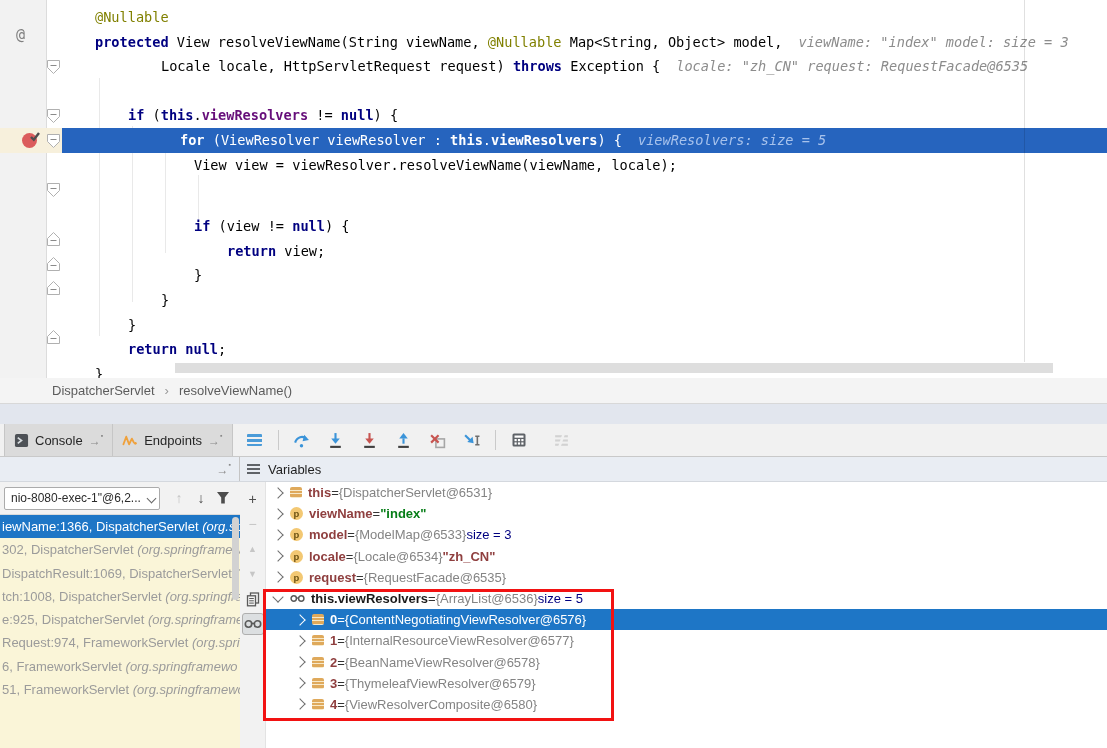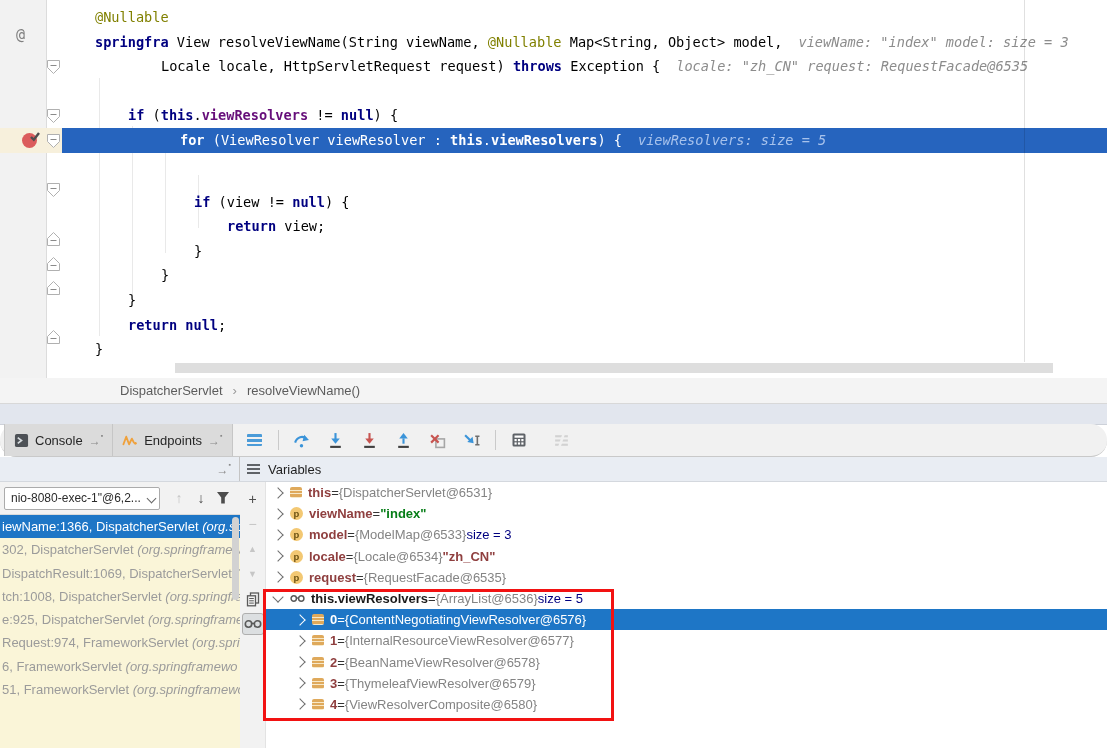--- a/index.html
+++ b/index.html
@@ -21,28 +21,28 @@
   .seg-ann{color:#808000;}
   .seg-plain{color:#000;}
   .seg-field{color:#660E7A;font-weight:bold;}
   .seg-hint{color:#8C8C8C;font-style:italic;margin-left:16px;}
   .hl .seg-kw,.hl .seg-plain,.hl .seg-field{color:#FFF;}
   .hl .seg-hint{color:#A7C2EC;}
   #margin-guide{position:absolute;left:1024px;top:0;width:1px;height:362px;background:rgba(0,0,0,0.12);}
   #h-scrollbar{position:absolute;left:175px;top:363px;width:878px;height:10px;background:#DEDEDE;}
   
   #breadcrumb{position:absolute;left:0;top:378px;width:1107px;height:26px;background:#F4F4F4;
-              border-bottom:1px solid #D8D8D8;display:flex;align-items:center;padding-left:120px;box-sizing:border-box;
+              border-bottom:1px solid #D8D8D8;display:flex;align-items:center;padding-left:52px;box-sizing:border-box;
               font-size:13px;color:#5C5C5C;}
   #breadcrumb .sep{margin:0 10px;color:#9A9A9A;}
   
   #debug-header{position:absolute;left:0;top:404px;width:1107px;height:20px;background:#E2E6EE;border-bottom:1px solid #CDD1D9;}
   
   #toolbar{position:absolute;left:0;top:424px;width:1107px;height:33px;background:#F1F1F1;border-bottom:1px solid #C9C9C9;
-           display:flex;align-items:center;box-sizing:border-box;padding-left:4px;border-radius:16px;}
+           display:flex;align-items:center;box-sizing:border-box;padding-left:4px;}
   .tab-chip{height:32px;display:flex;align-items:center;gap:6px;padding:0 9px;background:#DBDBDB;
             border-right:1px solid #C6C6C6;font-size:13px;color:#262626;}
   .tab-chip:first-child{border-left:1px solid #C6C6C6;}
   .jump{color:#8A8A8A;font-size:12px;white-space:nowrap;}
   .jump .sup{font-size:7px;vertical-align:7px;}
   .tbtn{width:24px;height:24px;display:flex;align-items:center;justify-content:center;margin:0 5px;}
   .tsep{width:1px;height:20px;background:#CACACA;margin:0 6px;}
   .blue-bars{width:15px;height:12px;background:repeating-linear-gradient(180deg,#4A9BD8 0 3px,transparent 3px 5px);border-radius:1px;}
   
   #panel-headers{position:absolute;left:0;top:457px;width:1107px;height:25px;background:#E9EDF3;border-bottom:1px solid #D4D8DE;
@@ -104,25 +104,26 @@
   </div>
   <div id="bp-line-gutter"></div>
   <div id="guides">
       <div class="iguide" style="left: 99px; top: 78px; height: 258px;"></div>
       <div class="iguide" style="left: 132px; top: 126px; height: 176px;"></div>
       <div class="iguide" style="left: 165px; top: 151px; height: 102px;"></div>
       <div class="iguide" style="left: 198px; top: 175px; height: 53px;"></div>
     </div>
   <div id="code-area">
       <div class="code-line" style="padding-left: 33px;"><span class="seg-ann">@Nullable</span></div>
-      <div class="code-line" style="padding-left: 33px;"><span class="seg-kw">springfra </span><span class="seg-plain">View resolveViewName(String viewName, </span><span class="seg-ann">@Nullable</span><span class="seg-plain"> Map&lt;String, Object&gt; model,</span><span class="seg-hint">viewName: "index"  model:  size = 3</span></div>
+      <div class="code-line" style="padding-left: 33px;"><span class="seg-kw">protected </span><span class="seg-plain">View resolveViewName(String viewName, </span><span class="seg-ann">@Nullable</span><span class="seg-plain"> Map&lt;String, Object&gt; model,</span><span class="seg-hint">viewName: "index"  model:  size = 3</span></div>
       <div class="code-line" style="padding-left: 99px;"><span class="seg-plain">Locale locale, HttpServletRequest request) </span><span class="seg-kw">throws</span><span class="seg-plain"> Exception {</span><span class="seg-hint">locale: "zh_CN"  request: RequestFacade@6535</span></div>
       <div class="code-line" style="padding-left: 33px;"></div>
       <div class="code-line" style="padding-left: 66px;"><span class="seg-kw">if</span><span class="seg-plain"> (</span><span class="seg-kw">this</span><span class="seg-plain">.</span><span class="seg-field">viewResolvers</span><span class="seg-plain"> != </span><span class="seg-kw">null</span><span class="seg-plain">) {</span></div>
       <div class="code-line hl" style="padding-left: 118px;"><span class="seg-kw">for</span><span class="seg-plain"> (ViewResolver viewResolver : </span><span class="seg-kw">this</span><span class="seg-plain">.</span><span class="seg-field">viewResolvers</span><span class="seg-plain">) {</span><span class="seg-hint">viewResolvers:  size = 5</span></div>
+      <div class="code-line" style="padding-left: 132px;"><span class="seg-plain">View view = viewResolver.resolveViewName(viewName, locale);</span></div>
       <div class="code-line" style="padding-left: 132px; margin-top: 37px;"><span class="seg-kw">if</span><span class="seg-plain"> (view != </span><span class="seg-kw">null</span><span class="seg-plain">) {</span></div>
       <div class="code-line" style="padding-left: 165px;"><span class="seg-kw">return</span><span class="seg-plain"> view;</span></div>
       <div class="code-line" style="padding-left: 132px;"><span class="seg-plain">}</span></div>
       <div class="code-line" style="padding-left: 99px;"><span class="seg-plain">}</span></div>
       <div class="code-line" style="padding-left: 66px;"><span class="seg-plain">}</span></div>
       <div class="code-line" style="padding-left: 66px;"><span class="seg-kw">return </span><span class="seg-kw">null</span><span class="seg-plain">;</span></div>
       <div class="code-line" style="padding-left: 33px;"><span class="seg-plain">}</span></div>
     </div>
   <svg id="breakpoint" width="19" height="19" viewBox="0 0 19 19">
     <circle cx="8.5" cy="10.5" r="7.5" fill="#DB5C5C"></circle>

